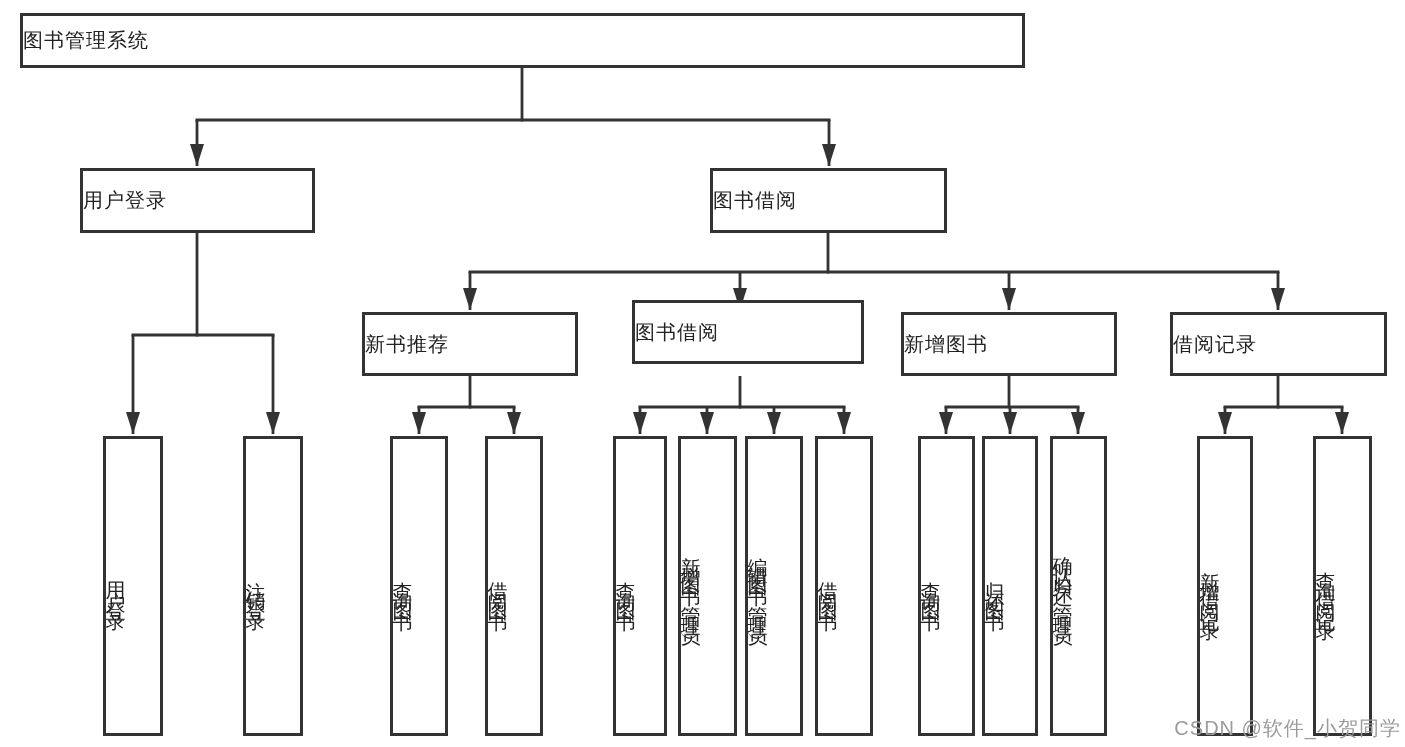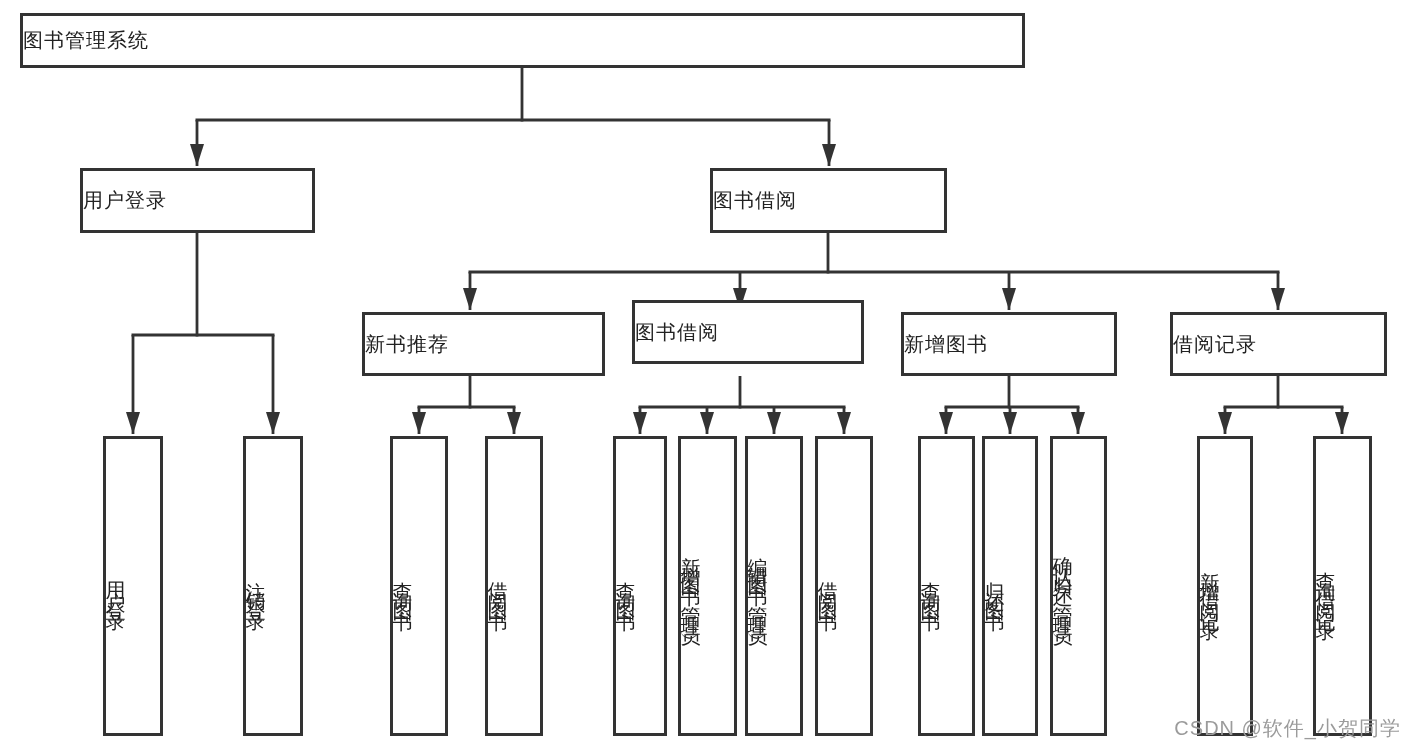--- a/index.html
+++ b/index.html
@@ -108,21 +108,21 @@
     <span>图书管理系统</span>
   </div>
 
   <div class="box" style="left:80px;top:168px;width:235px;height:65px">
     <span>用户登录</span>
   </div>
   <div class="box" style="left:710px;top:168px;width:237px;height:65px">
     <span>图书借阅</span>
   </div>
 
-  <div class="box" style="left:362px;top:312px;width:243px;height:64px">
+  <div class="box" style="left:362px;top:312px;width:216px;height:64px">
     <span>新书推荐</span>
   </div>
   <div class="box" style="left:632px;top:300px;width:232px;height:64px">
     <span>图书借阅</span>
   </div>
   <div class="box" style="left:901px;top:312px;width:216px;height:64px">
     <span>新增图书</span>
   </div>
   <div class="box" style="left:1170px;top:312px;width:217px;height:64px">
     <span>借阅记录</span>

